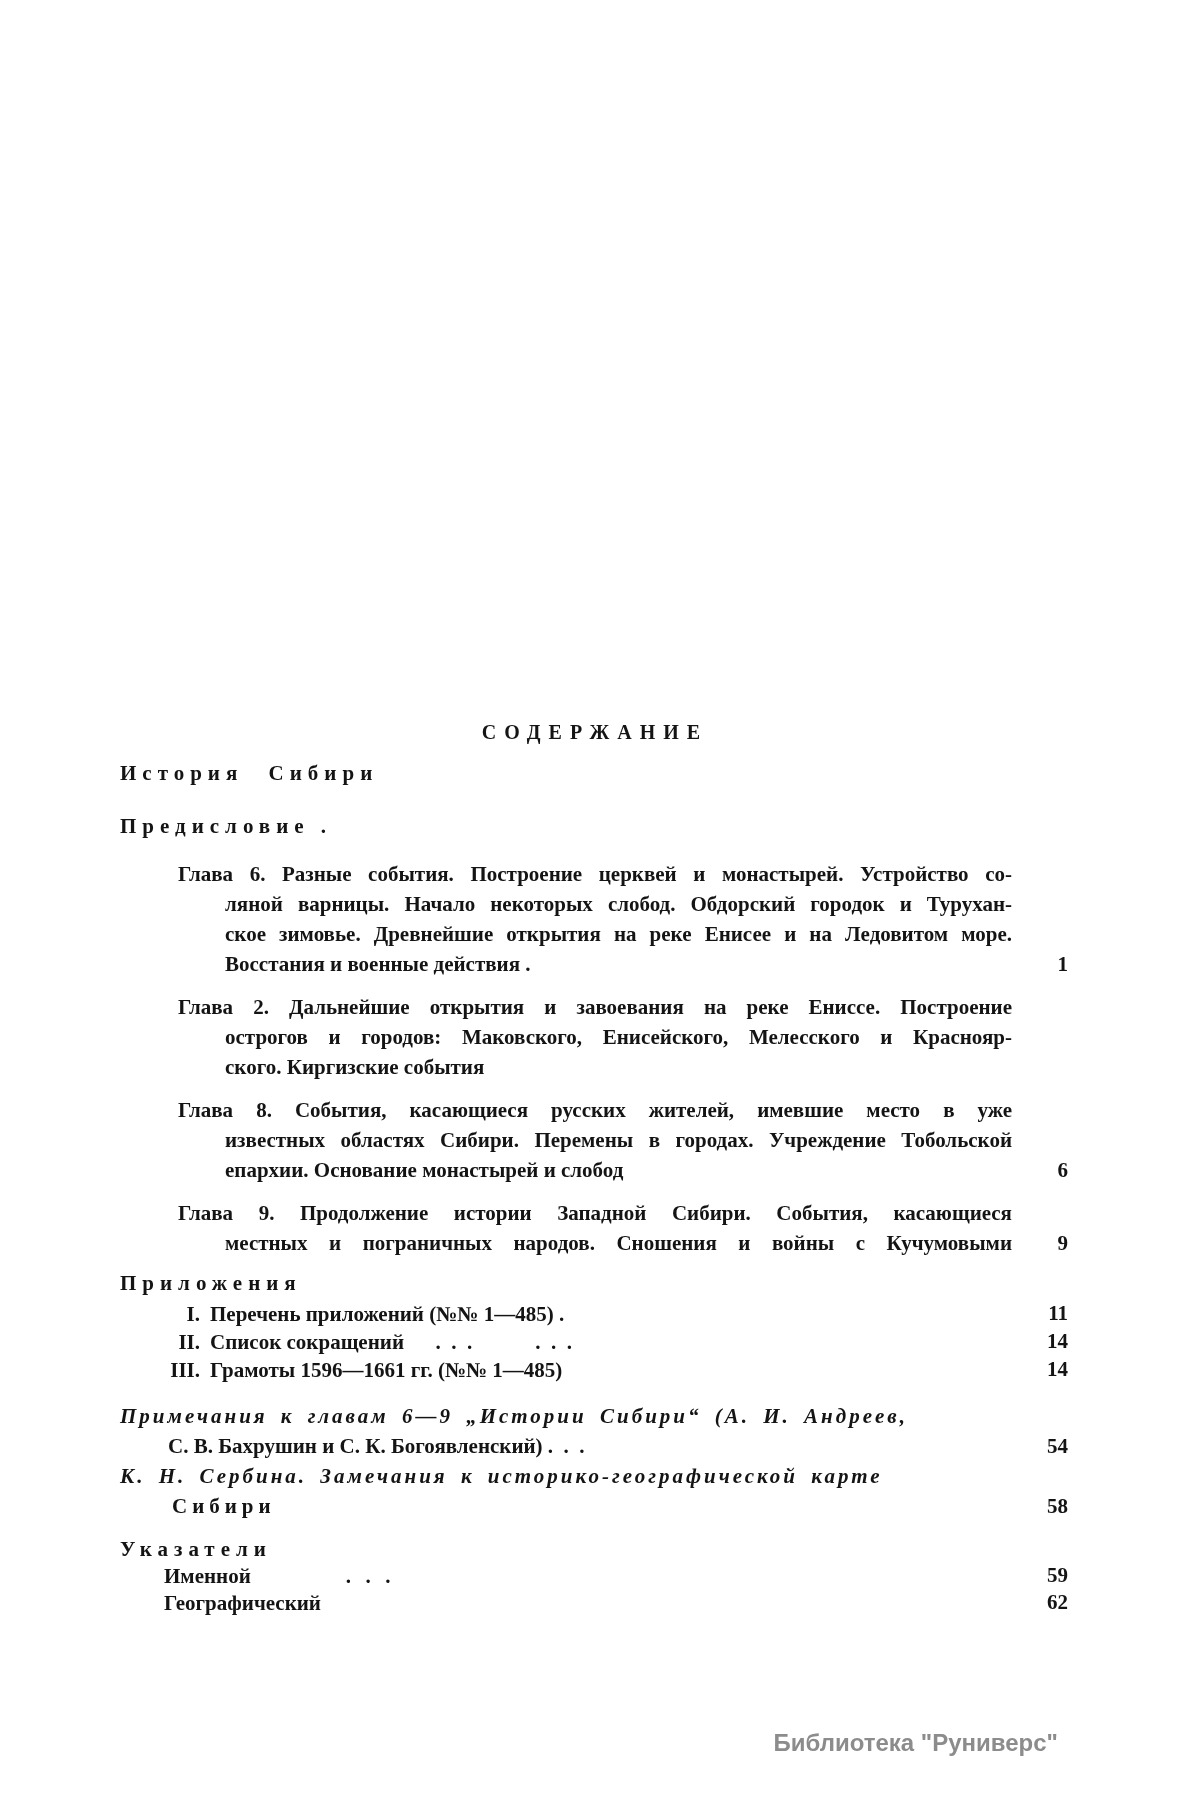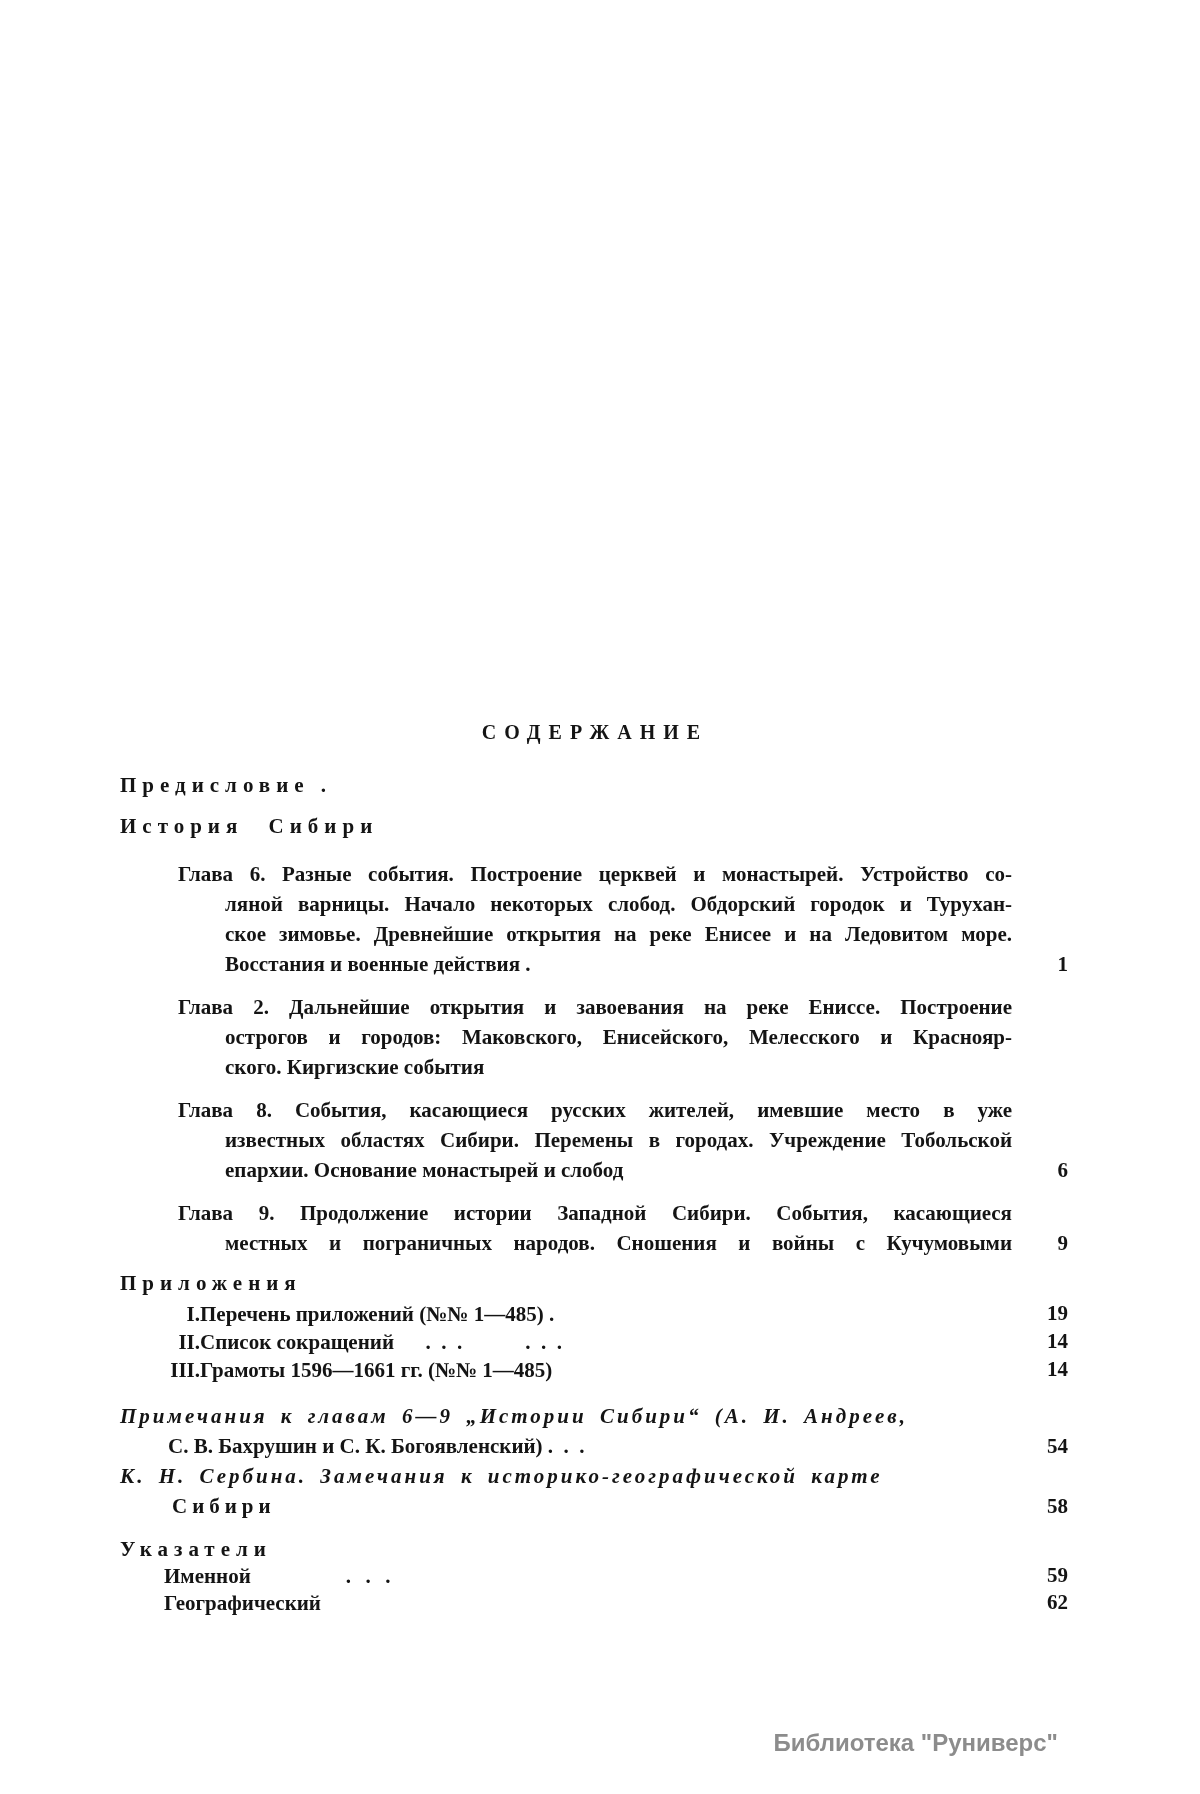--- a/index.html
+++ b/index.html
@@ -63,21 +63,21 @@
   }
 
   .appendix-items { margin-top: 4px; }
   .app-item {
     position: relative;
     display: flex;
     font-size: 21px;
     line-height: 28px;
   }
   .roman { width: 80px; text-align: right; flex: none; }
-  .app-label { margin-left: 0; white-space: pre; }
+  .app-label { margin-left: 10px; white-space: pre; }
 
   .notes-entry {
     margin-top: 17px;
     font-size: 21px;
     line-height: 30px;
   }
   .wide-line { letter-spacing: 3px; word-spacing: 5px; white-space: nowrap; font-style: italic; }
   .cont-line { padding-left: 48px; }
   .map-note-entry {
     margin-top: 0;
@@ -106,26 +106,26 @@
   }
 </style>
 </head>
 <body>
 
 <div class="page">
   <div class="content">
 
     <h1 class="heading">СОДЕРЖАНИЕ</h1>
 
+    <div class="entry sec-title history">
+      <span>История Сибири</span>
+    </div>
+
     <div class="entry sec-title preface">
       <span>Предисловие .</span>
-    </div>
-
-    <div class="entry sec-title history">
-      <span>История Сибири</span>
     </div>
 
     <div class="entry chapter-entry first-chapter">
       <div class="chapter-text">
         <div class="chap-line first jl">Глава 6. Разные события. Построение церквей и монастырей. Устройство со-</div>
         <div class="chap-line jl">ляной варницы. Начало некоторых слобод. Обдорский городок и Турухан-</div>
         <div class="chap-line jl">ское зимовье. Древнейшие открытия на реке Енисее и на Ледовитом море.</div>
         <div class="chap-line">Восстания и военные действия .</div>
       </div>
       <span class="pagenum">1</span>
@@ -156,21 +156,21 @@
       </div>
       <span class="pagenum">9</span>
     </div>
 
     <div class="sec-title appendices-title">Приложения</div>
 
     <div class="appendix-items">
       <div class="entry app-item">
         <span class="roman">I.</span>
         <span class="app-label">Перечень приложений (№№ 1—485) .</span>
-        <span class="pagenum">19</span>
+        <span class="pagenum">11</span>
       </div>
       <div class="entry app-item">
         <span class="roman">II.</span>
         <span class="app-label">Список сокращений  . . .   . . .</span>
         <span class="pagenum">14</span>
       </div>
       <div class="entry app-item">
         <span class="roman">III.</span>
         <span class="app-label">Грамоты 1596—1661 гг. (№№ 1—485)</span>
         <span class="pagenum">14</span>

